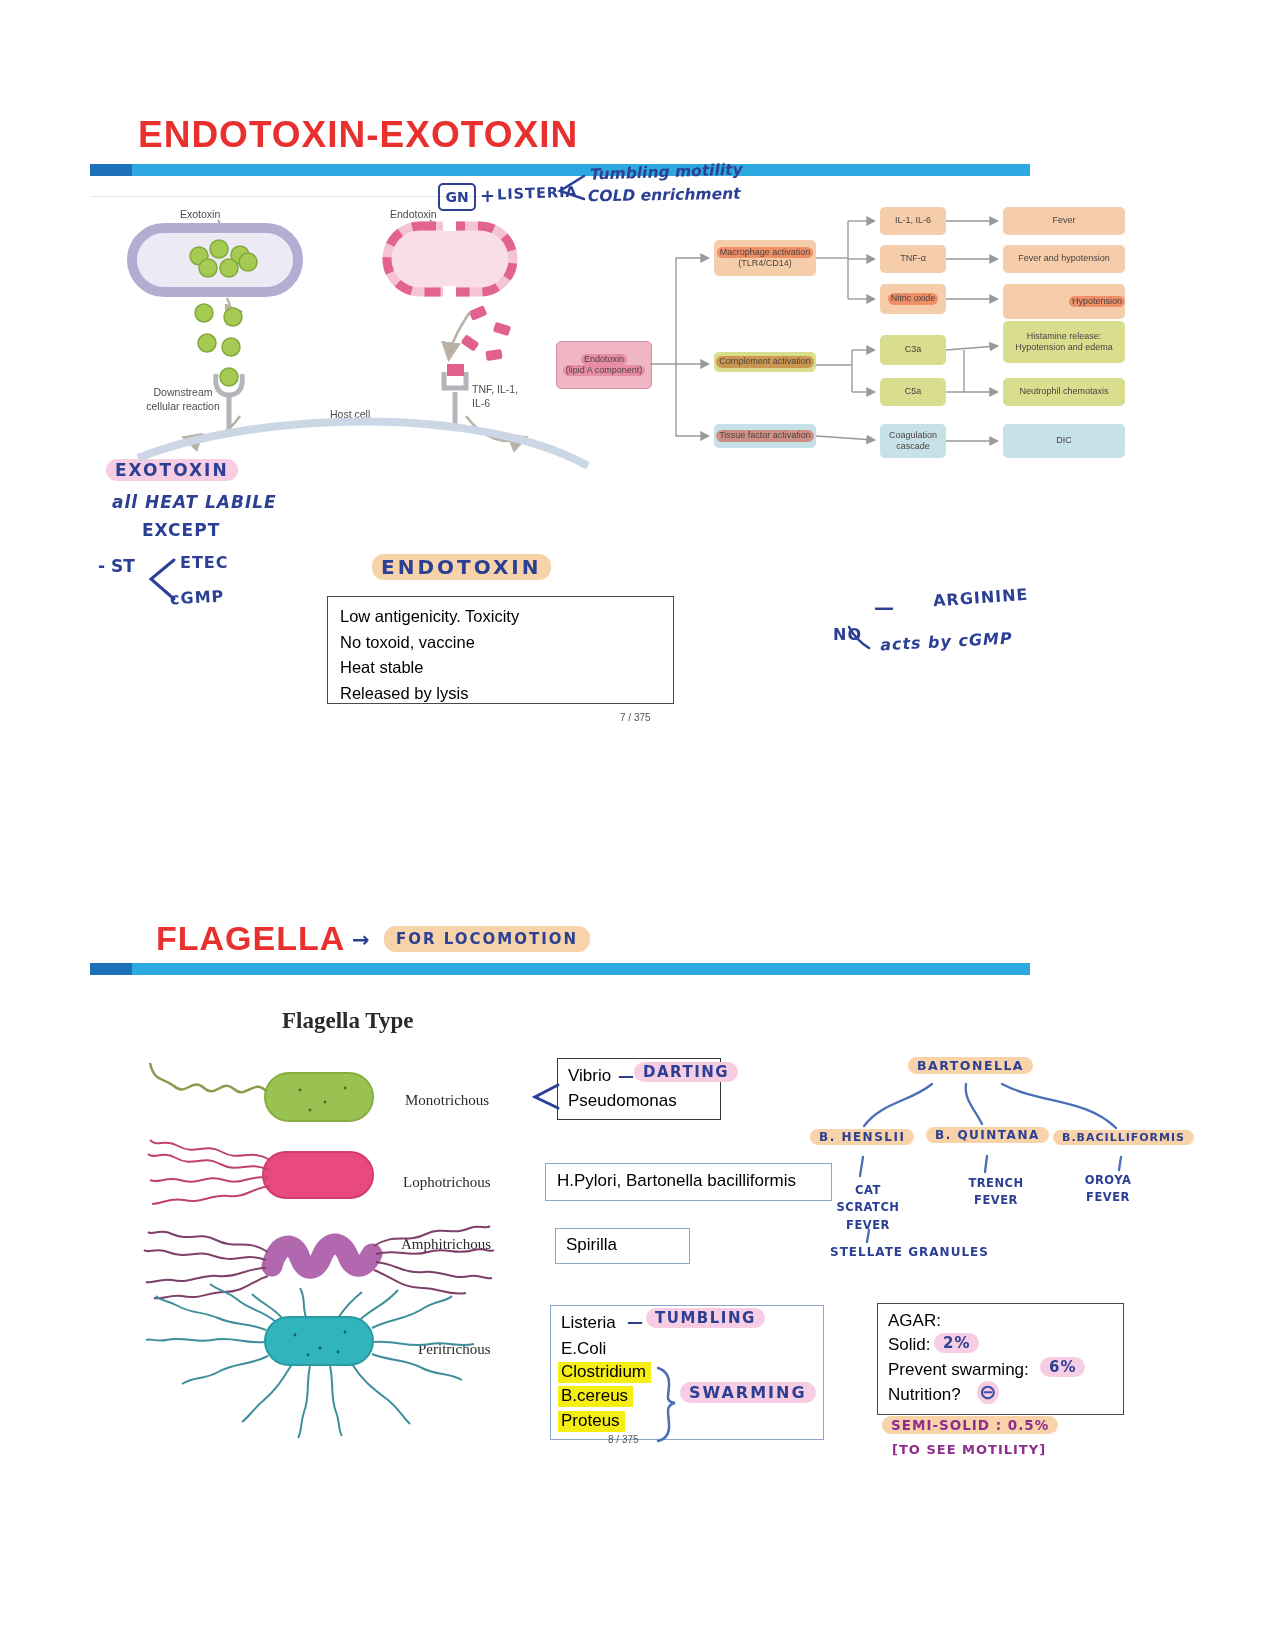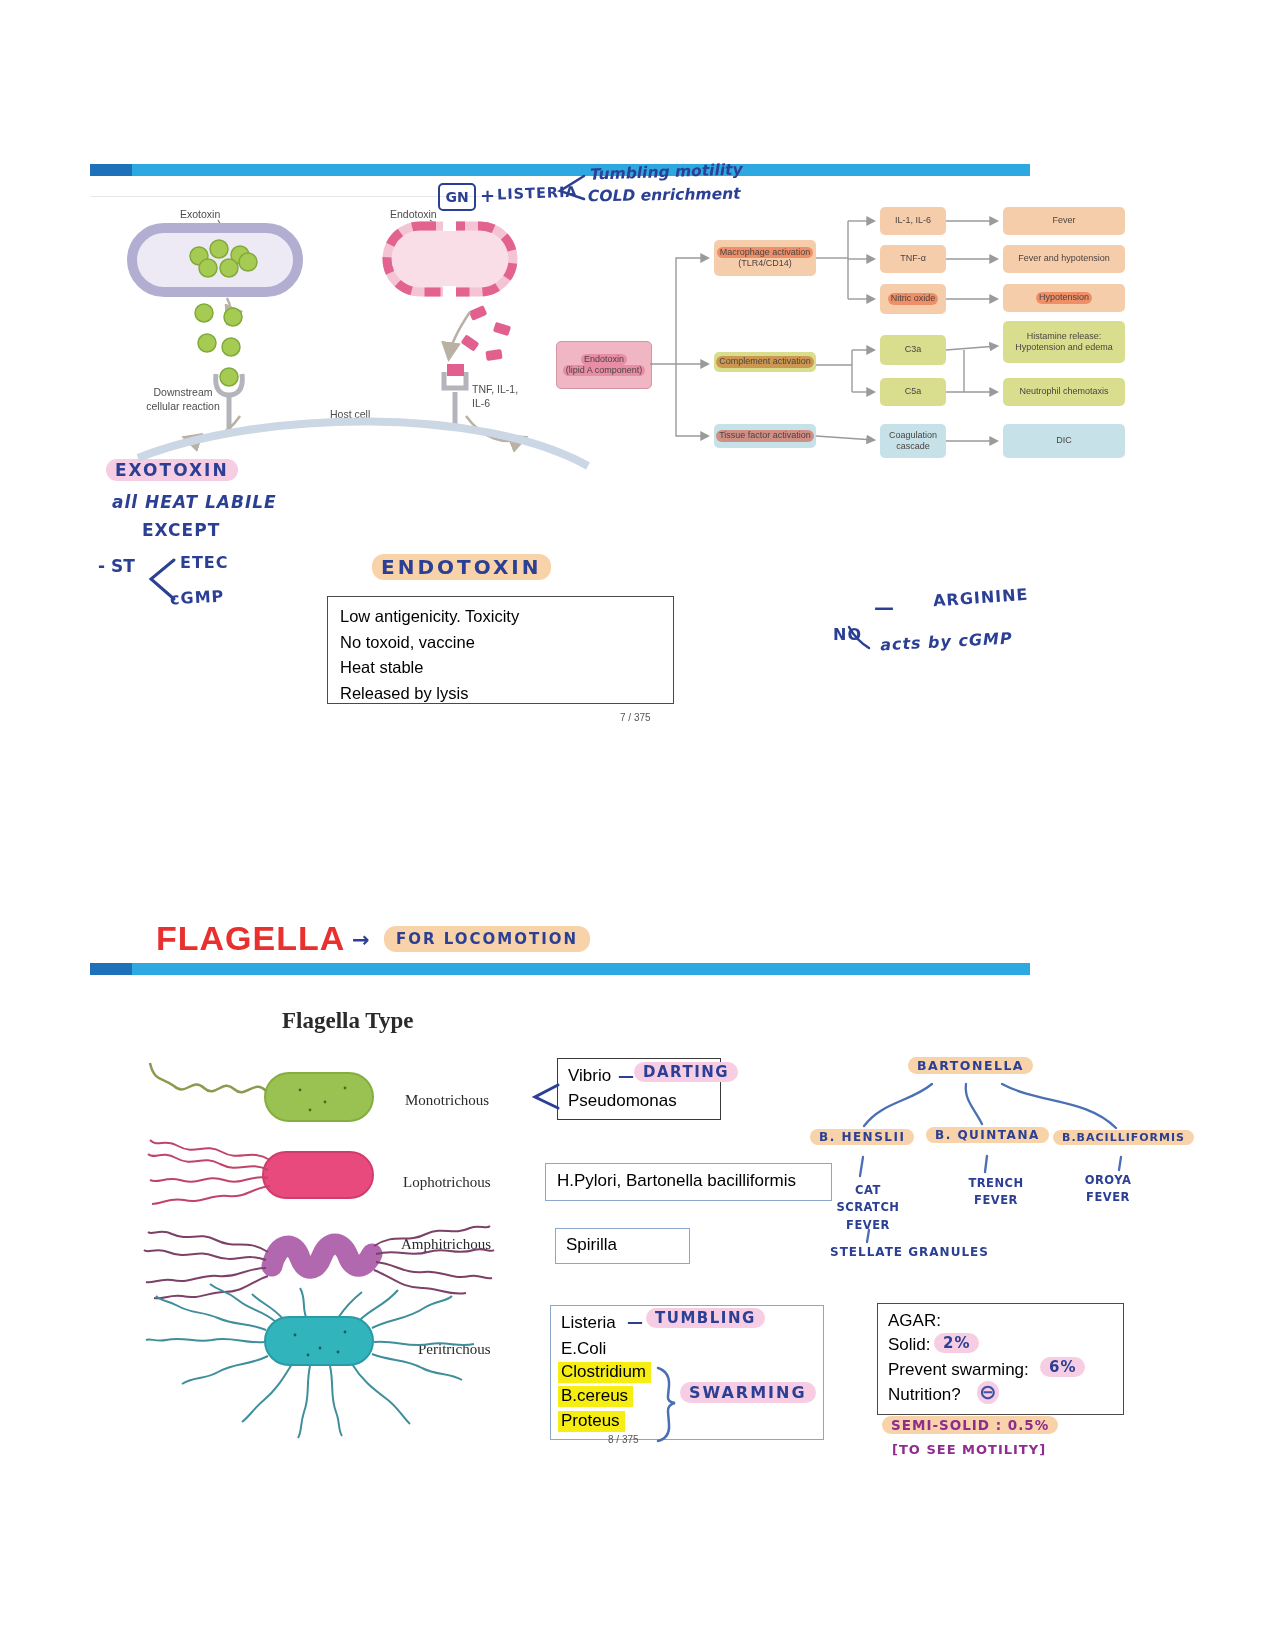--- a/index.html
+++ b/index.html
@@ -35,20 +35,21 @@
   .hl-brn{background:#cc9750;border-radius:6px;padding:0 3px;}
   .hl-tis{background:#cf8f85;border-radius:6px;padding:0 3px;}
   .pgnum{font-size:10px;color:#555;}
   .fever-note{font-size:11.5px;letter-spacing:.5px;text-align:center;line-height:1.5;}
 </style>
 </head>
 <body>
 
 <div id="canvas">
 
+  <div class="abs sec-title" style="left:138px;top:114px;font-size:37px;">ENDOTOXIN-EXOTOXIN</div>
   <div class="abs bar" style="left:90px;top:164px;width:940px;height:12px;"></div>
   <div class="abs bar-dark" style="left:90px;top:164px;width:42px;height:12px;"></div>
   <div class="abs" style="left:90px;top:196px;width:422px;height:1px;background:#e7e7e7;"></div>
 
   <div class="abs hw" style="left:438px;top:183px;width:34px;height:24px;border:2.5px solid #2b3f94;border-radius:5px;font-size:14px;display:flex;align-items:center;justify-content:center;">GN</div>
   <div class="abs hw" style="left:480px;top:185px;font-size:18px;">+</div>
   <div class="abs hw" style="left:497px;top:185px;font-size:14.5px;letter-spacing:1px;transform:rotate(-2deg);">LISTERIA</div>
   <div class="abs hw hw-it" style="left:590px;top:163px;font-size:15.5px;transform:rotate(-2deg);">Tumbling motility</div>
   <div class="abs hw hw-it" style="left:588px;top:186px;font-size:15.5px;transform:rotate(-1deg);">COLD enrichment</div>
 
@@ -90,21 +91,21 @@
       <span>C5a</span>
     </div>
   <div class="fc-box fc-blue prel" style="left:880px;top:424px;width:66px;height:34px;"><span class="prel">Coagulation
 cascade</span></div>
   <div class="fc-box fc-peach" style="left:1003px;top:207px;width:122px;height:28px;">
       <span>Fever</span>
     </div>
   <div class="fc-box fc-peach" style="left:1003px;top:245px;width:122px;height:28px;">
       <span>Fever and hypotension</span>
     </div>
-  <div class="fc-box fc-peach" style="left:1003px;top:284px;width:122px;height:28px;">
+  <div class="fc-box fc-peach" style="left:1003px;top:284px;width:122px;height:35px;align-items:flex-end;">
       <span class="hl-org">Hypotension</span>
     </div>
   <div class="fc-box fc-green" style="left:1003px;top:321px;width:122px;height:42px;">
       <span class="prel">Histamine release:
 Hypotension and edema</span>
     </div>
   <div class="fc-box fc-green" style="left:1003px;top:378px;width:122px;height:28px;">
       <span>Neutrophil chemotaxis</span>
     </div>
   <div class="fc-box fc-blue" style="left:1003px;top:424px;width:122px;height:34px;">

